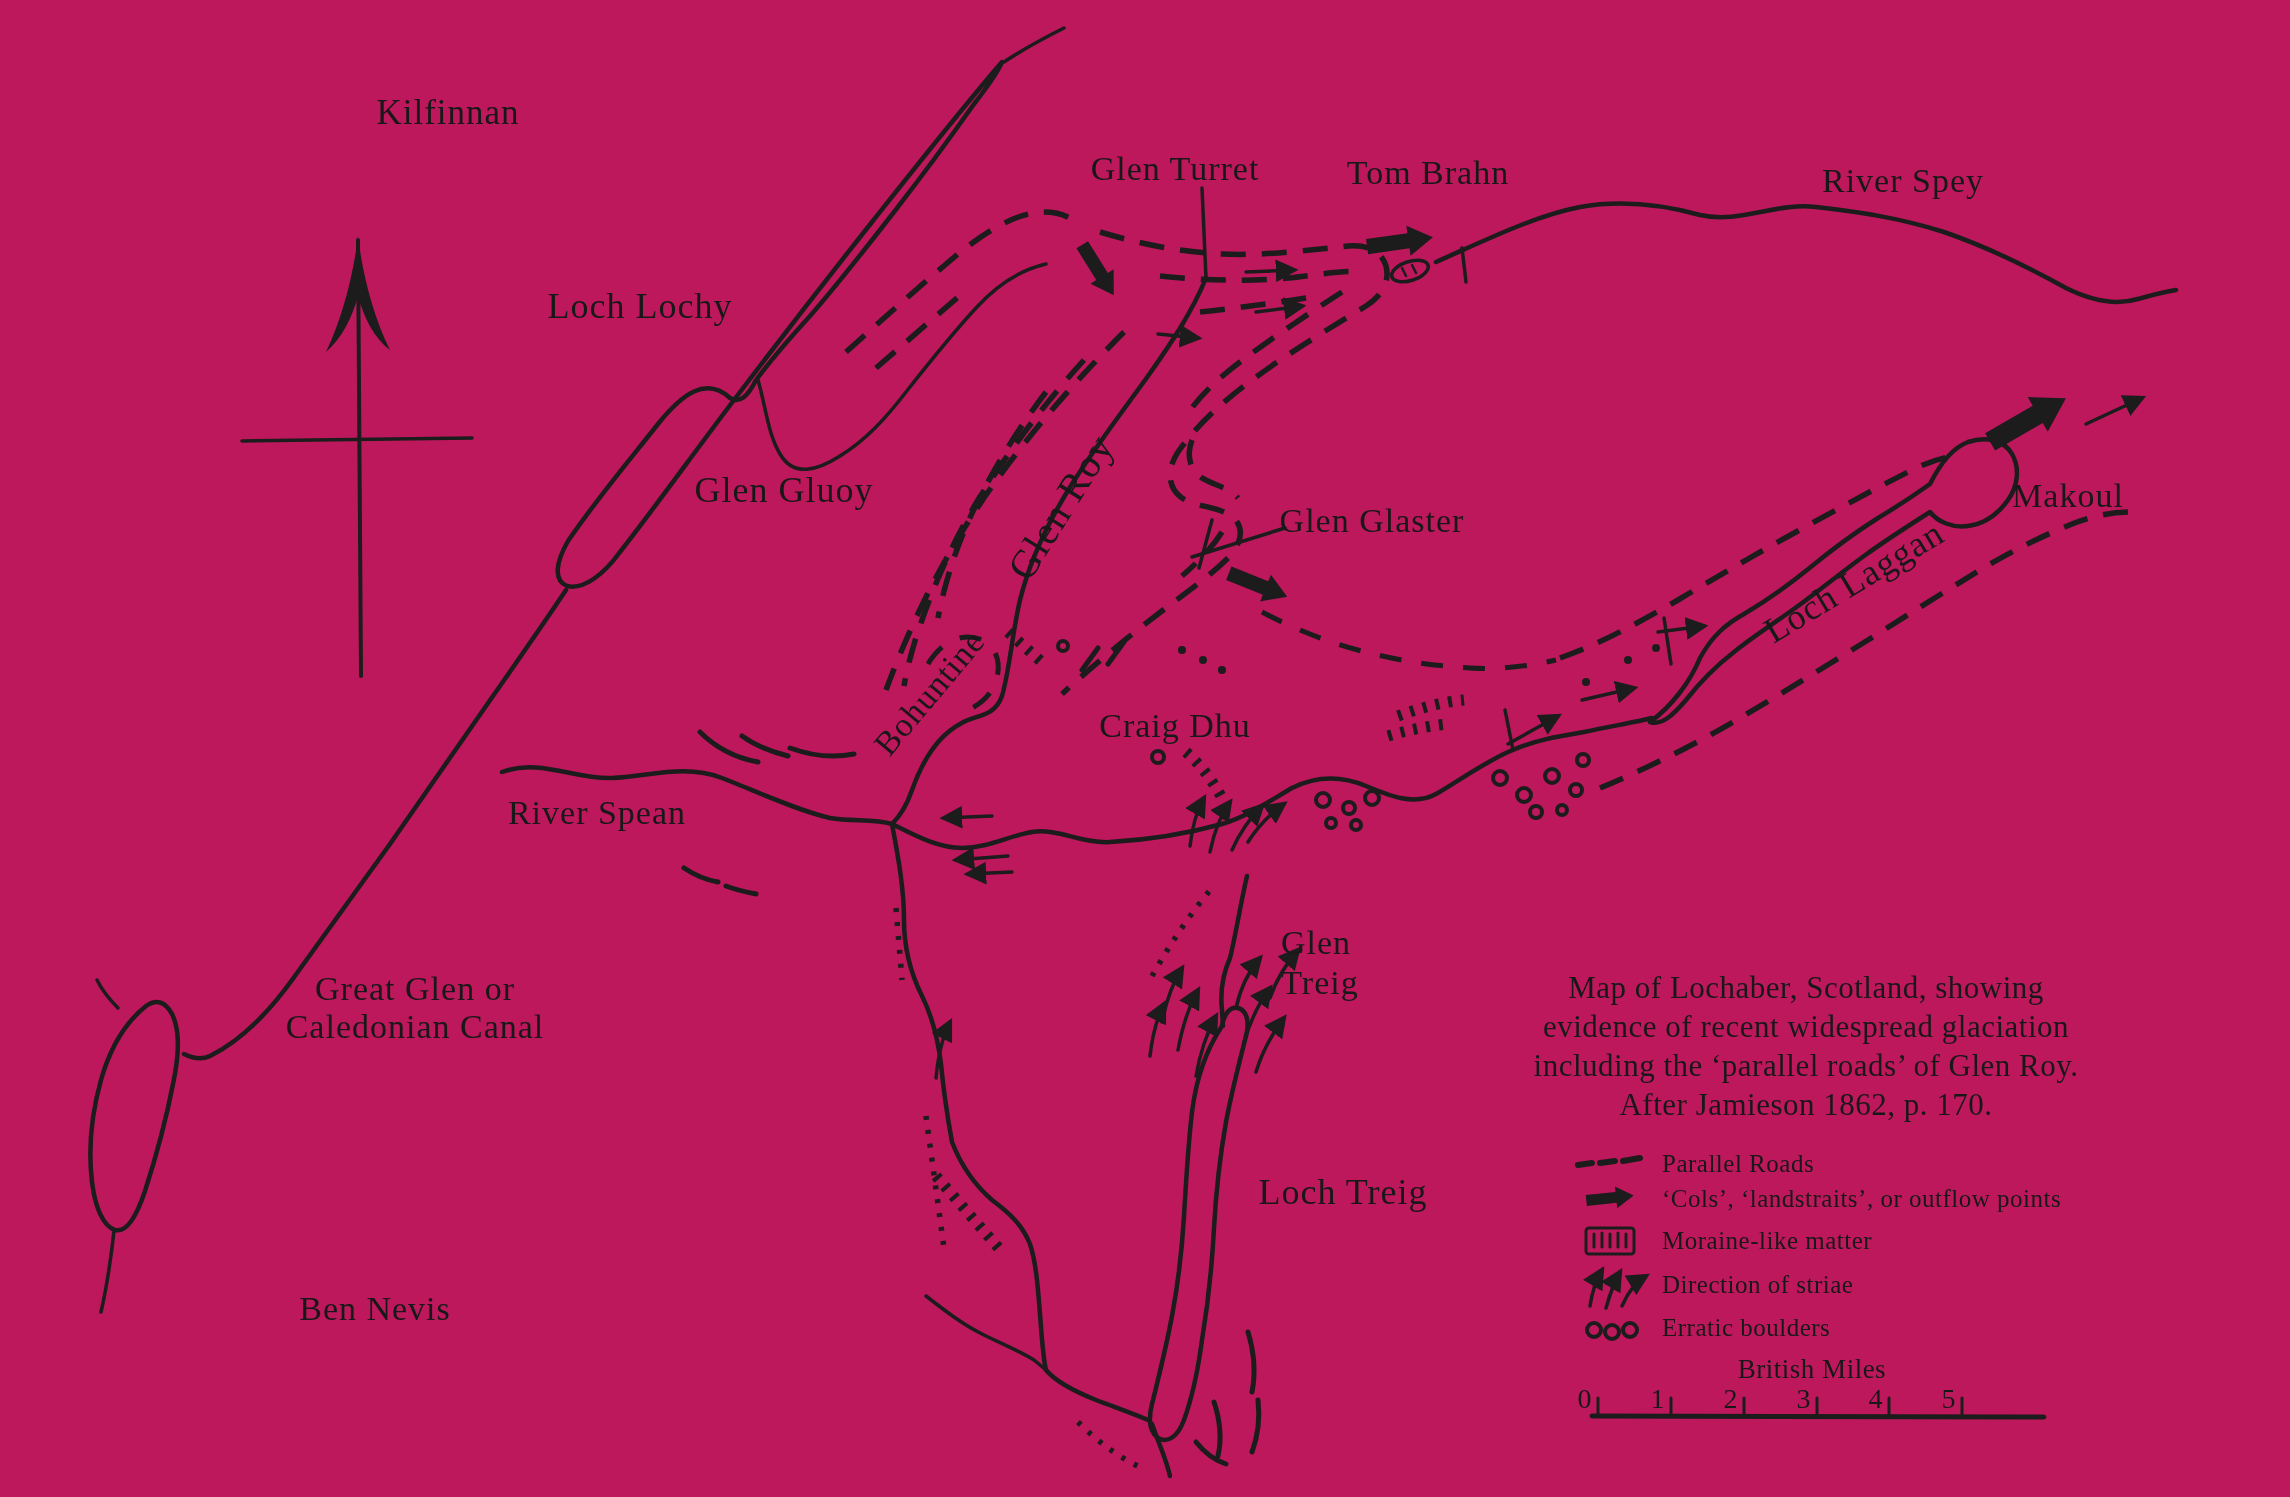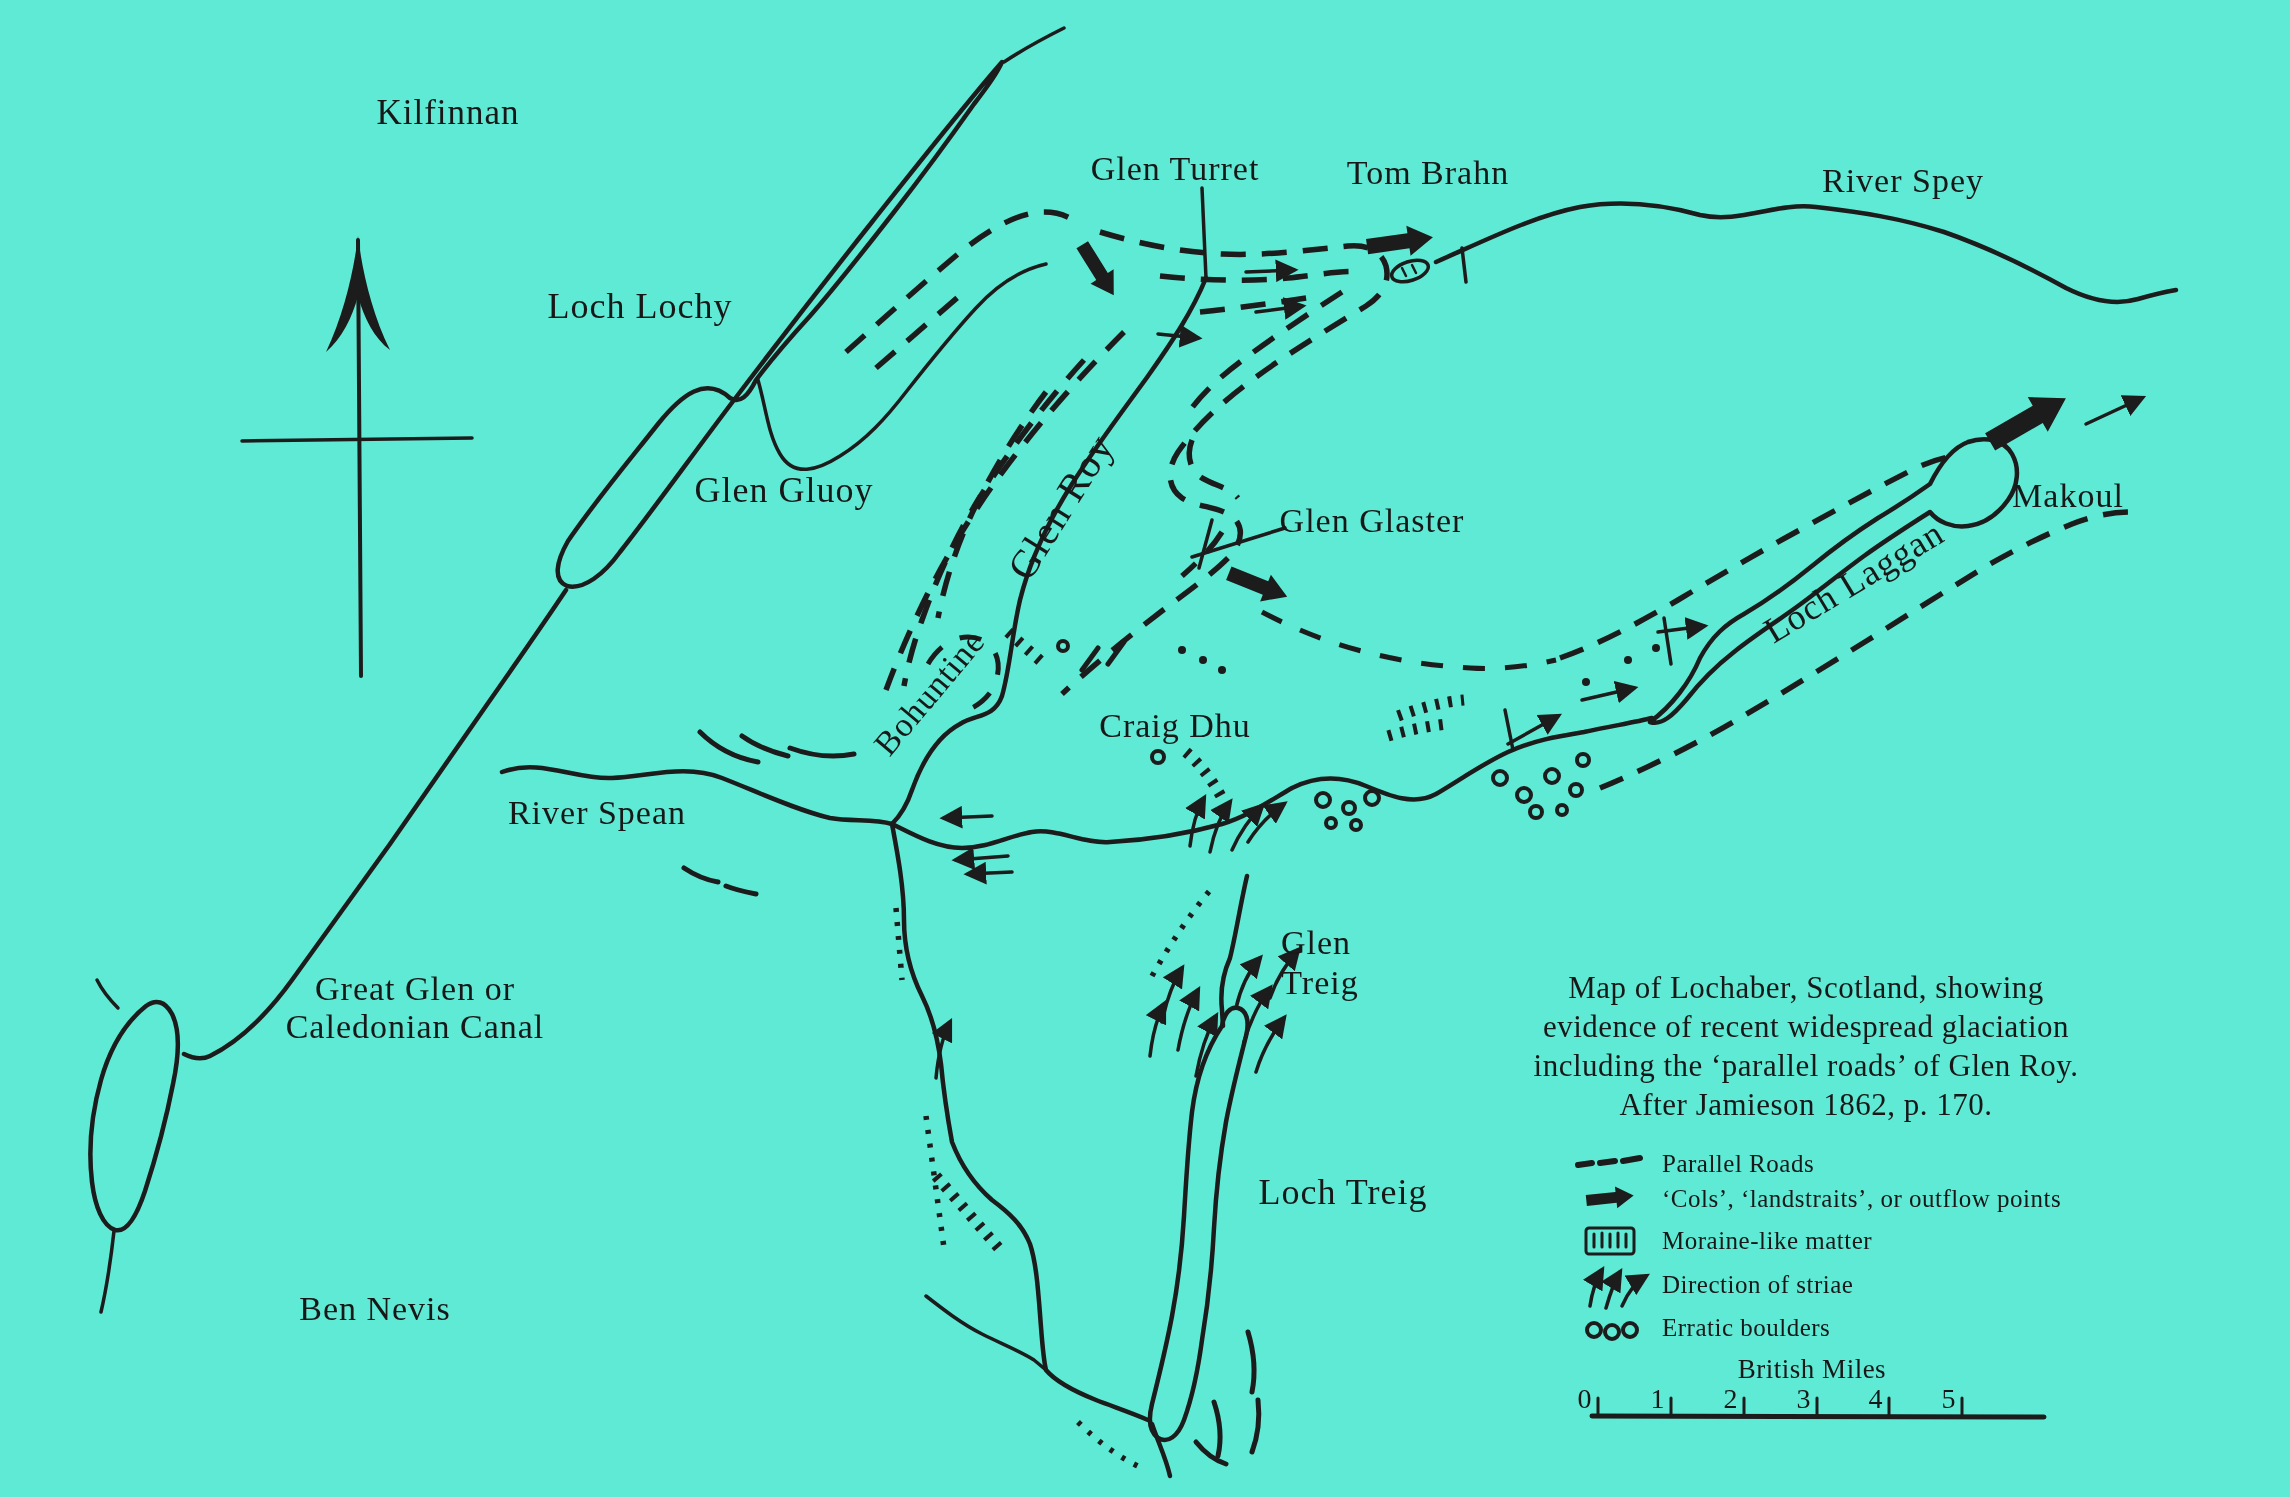--- a/index.html
+++ b/index.html
@@ -1,16 +1,16 @@
 <!DOCTYPE html>
 <html><head>
 <meta charset="utf-8">
 <style>
   html,body{margin:0;padding:0;background:#ffffff;}
-  .stage{position:relative;width:2290px;height:1497px;background:#5eead4;overflow:hidden;
+  .stage{position:relative;width:2290px;height:1497px;background:#be185d;overflow:hidden;
          font-family:"Liberation Serif","DejaVu Serif",serif;}
   svg{position:absolute;left:0;top:0;}
   .ink{stroke:#1c1c1c;fill:none;stroke-linecap:round;stroke-linejoin:round;}
   .shore{stroke-width:4.5;}
   .stream{stroke-width:3.5;}
   .fillink{fill:#1c1c1c;stroke:none;}
   .road{stroke:#1c1c1c;fill:none;stroke-width:5.5;stroke-dasharray:25 16;stroke-linecap:butt;}
   .road2{stroke:#1c1c1c;fill:none;stroke-width:5;stroke-dasharray:22 20;stroke-linecap:butt;}
   .dash1{stroke:#1c1c1c;fill:none;stroke-width:5;stroke-linecap:round;}
   .dots{stroke:#1c1c1c;fill:none;stroke-width:5.5;stroke-dasharray:4 10;stroke-linecap:butt;}

